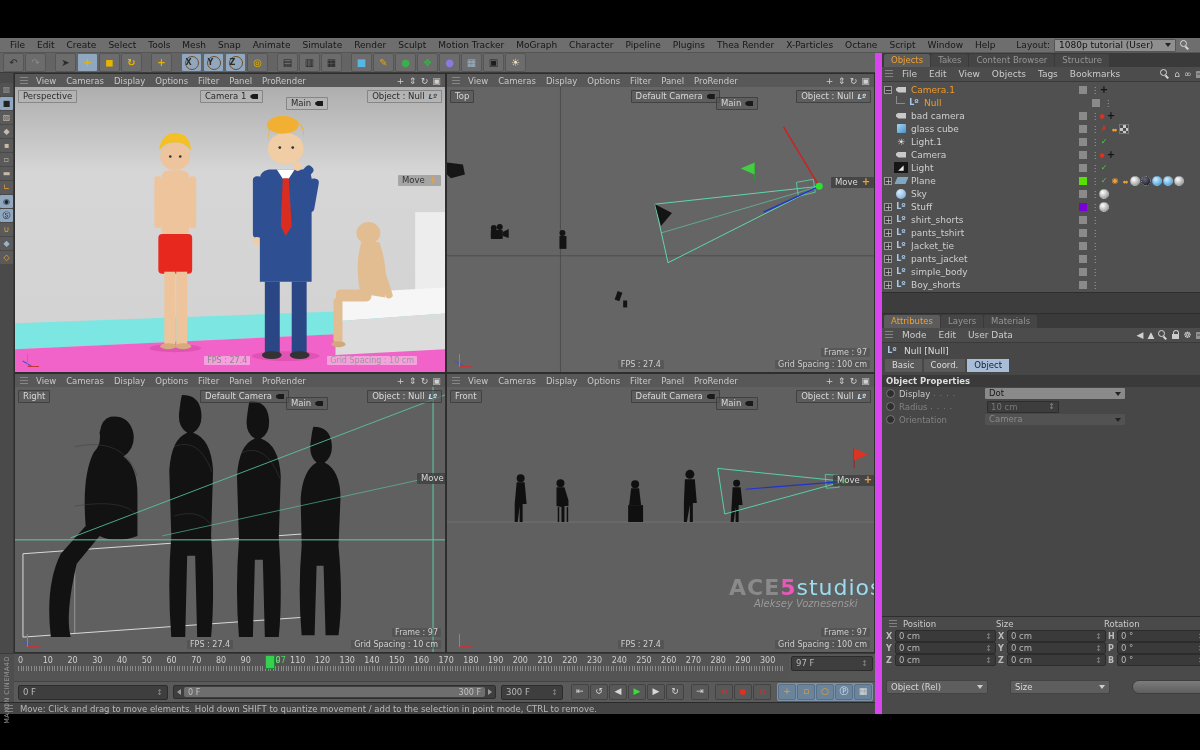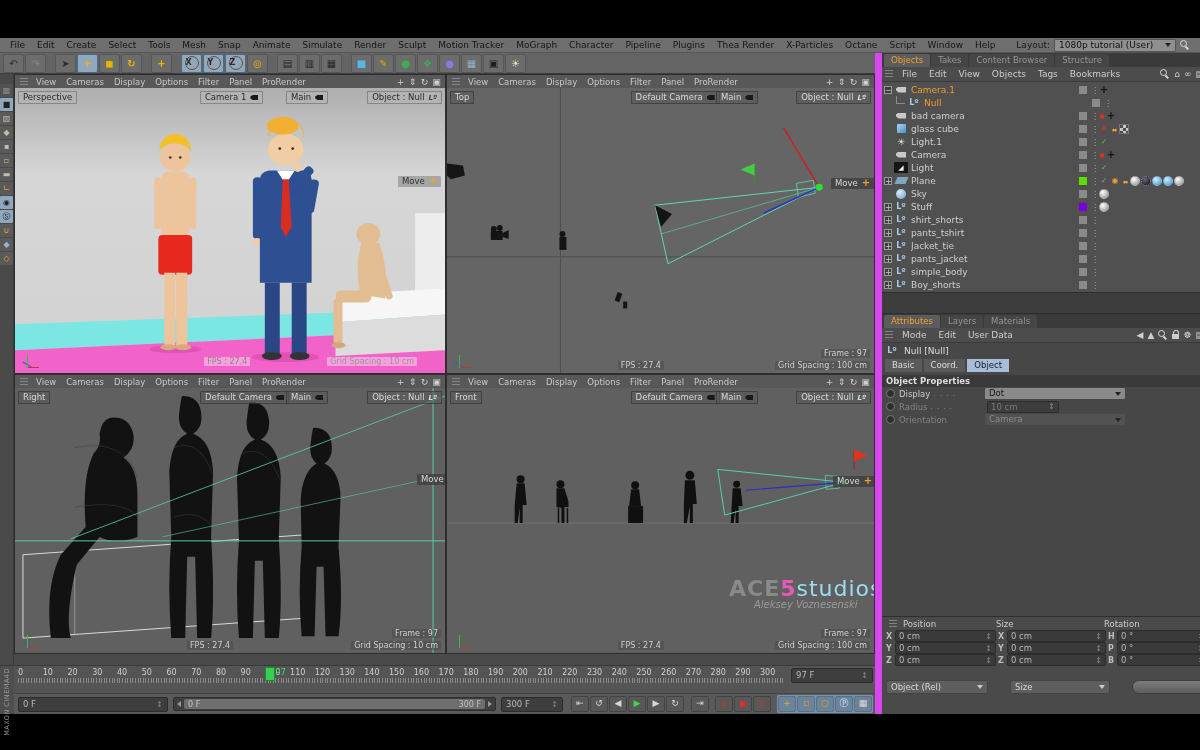--- a/index.html
+++ b/index.html
@@ -48,21 +48,21 @@
   .vpm-item{color:#c8c8c8;font-size:8.5px;padding:0 5px}
   .vp-menu-icons{margin-left:auto;display:flex;gap:3px;padding-right:2px}
   .vp-menu-icons .ic{font-size:9px;color:#d0d0d0;width:9px}
   .vp-content{position:relative;flex:1;overflow:hidden}
   .persp-bg{background:linear-gradient(#aeaeae,#d6d6d6 30%,#d2d2d2)}
   .dark-bg{background:#656565}
   .dark-bg2{background:#606060}
   svg.scene{position:absolute;inset:0;width:100%;height:100%}
   .vp-tag{position:absolute;height:11px;line-height:11px;font-size:8.5px;padding:0 4px;background:rgba(90,90,90,.6);border:1px solid rgba(25,25,25,.4);color:#d8d8d8;border-radius:1px;display:flex;align-items:center;gap:4px;white-space:nowrap}
   .vp.persp .vp-tag{background:rgba(180,180,180,.55);color:#2a2a2a;border-color:rgba(90,90,90,.5)}
-  .vp-tag.lbl{left:3px;top:3px}.vp-tag.cam{left:43%;top:3px}.vp-tag.main{left:63%;top:3px}.vp-tag.obj{right:3px;top:3px}
+  .vp-tag.lbl{left:3px;top:3px}.vp-tag.cam{left:43%;top:3px}.vp-tag.main{left:63%;top:10px}.vp-tag.obj{right:3px;top:3px}
   .mini-cam{width:8px;height:5px;background:#1a1a1a;clip-path:polygon(30% 0,100% 0,100% 100%,30% 100%,0 70%,0 30%);display:inline-block}
   .vp-tag.obj .mini-null::before,.mini-null::before{content:"Lº";font-size:7px;color:#cfe0f0;font-weight:bold}
   .vp.persp .mini-null::before{color:#3a4a5a}
   .move-tag{position:absolute;height:11px;line-height:11px;font-size:8.5px;padding:0 4px;background:rgba(62,62,62,.8);color:#d8d8d8;display:flex;gap:4px;align-items:center;border-radius:1px}
   .vp.persp .move-tag{background:rgba(150,150,150,.75);color:#333}
   .plus-o::before{content:"+";color:#f0a030;font-weight:bold;font-size:10px;line-height:10px}
   .vp.persp  .move-tag{left:383px;top:88px}
   .vp.top    .move-tag{left:384px;top:90px}
   .vp.rightv .move-tag{left:402px;top:86px}
   .vp.front  .move-tag{left:386px;top:88px}
@@ -744,20 +744,24 @@
             <span class="tr-btn oky"><span>+</span></span>
                 <span class="tr-btn oky"><span>▫</span></span>
                 <span class="tr-btn oky"><span>○</span></span>
                 <span class="tr-btn bky"><span>Ⓟ</span></span>
                 <span class="tr-btn gky"><span>▦</span></span>
               </span>
           </div>
         </div>
       </div>
 
+      <div class="statusbar">
+        <i class="grip"></i>
+        <span>Move: Click and drag to move elements. Hold down SHIFT to quantize movement / add to the selection in point mode, CTRL to remove.</span>
+      </div>
     </div>
 
     <div class="right-col">
       <div class="r-tabs">
 
       <span class="r-tab active">Objects</span>
           <span class="r-tab">Takes</span>
           <span class="r-tab">Content Browser</span>
           <span class="r-tab">Structure</span>
         </div>

